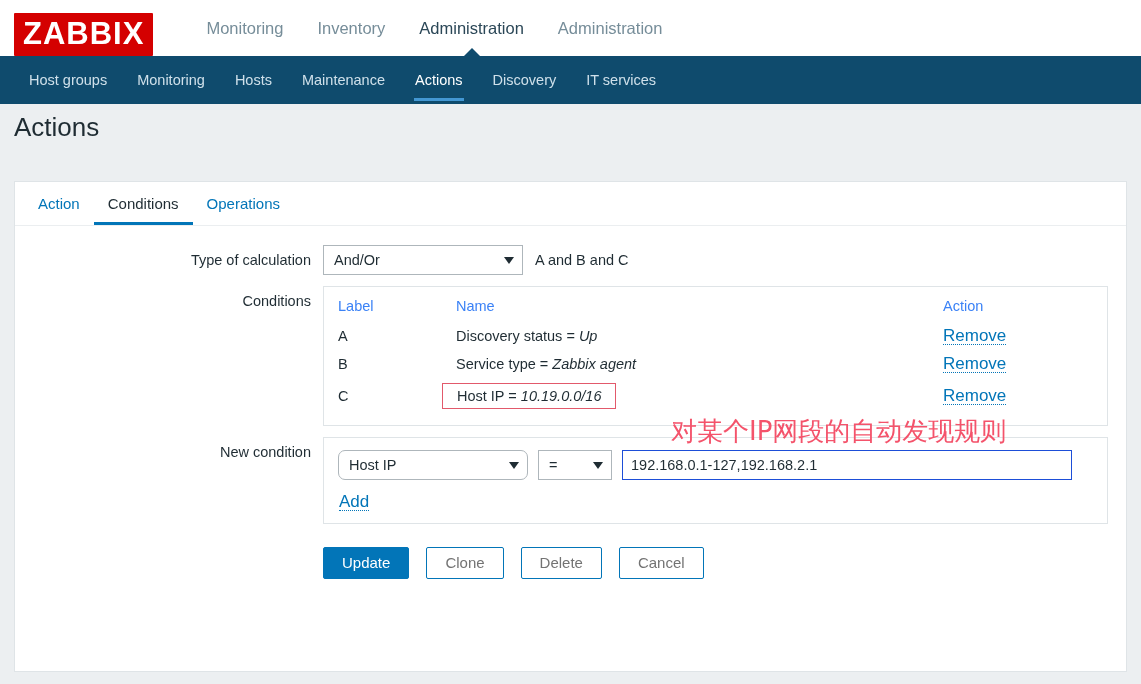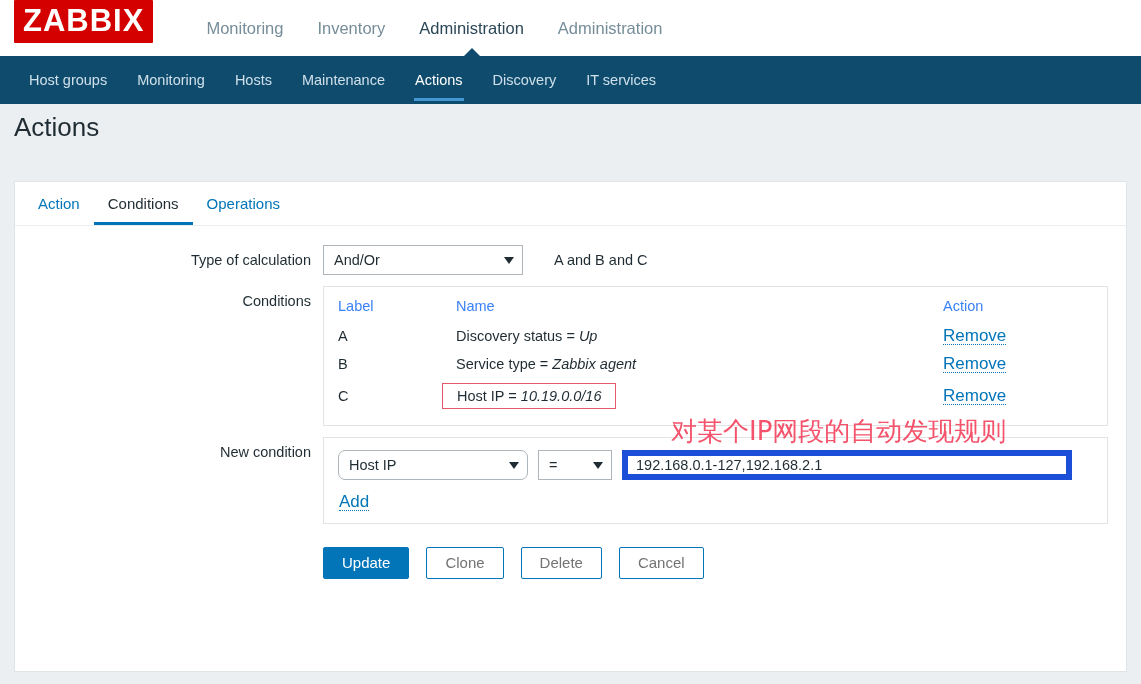--- a/index.html
+++ b/index.html
@@ -14,21 +14,21 @@
     position: relative;
     width: 1141px; height: 684px;
     background: #eceff1;
   }
 
   
   .header {
     position: absolute; left: 0; top: 0;
     width: 1141px; height: 56px;
     background: #ffffff;
-    display: flex; align-items: flex-start;
+    display: flex; align-items: flex-end;
   }
   .logo {
     margin-left: 14px;
     background: #d40000;
     color: #ffffff;
     font-family: "Liberation Sans", sans-serif;
     font-weight: bold;
     font-size: 31px;
     letter-spacing: 1px;
     line-height: 1;
@@ -147,21 +147,20 @@
     text-align: right;
     padding-right: 12px;
     font-size: 14.5px;
     color: #1f2c33;
     line-height: 30px;
     flex: 0 0 308px;
   }
   .row-field {
     display: flex;
     align-items: flex-start;
-    gap: 19px;
   }
 
   
   .select {
     position: relative;
     height: 30px;
     border: 1px solid #aeb6bb;
     background: #ffffff;
     font-size: 14.5px;
     color: #1f2c33;
@@ -186,21 +185,21 @@
   .calc-formula {
     font-size: 14.5px;
     color: #1f2c33;
     line-height: 30px;
     margin-left: 12px;
     white-space: nowrap;
   }
   .text-input {
     width: 450px;
     height: 30px;
-    border: 6px solid #1d4ed8;
+    border: 1px solid #1d4ed8;
     background: #ffffff;
     font-size: 14.5px;
     color: #1f2c33;
     font-family: "Liberation Sans", sans-serif;
     padding: 0 8px;
     outline: none;
   }
 
   
   .block {

